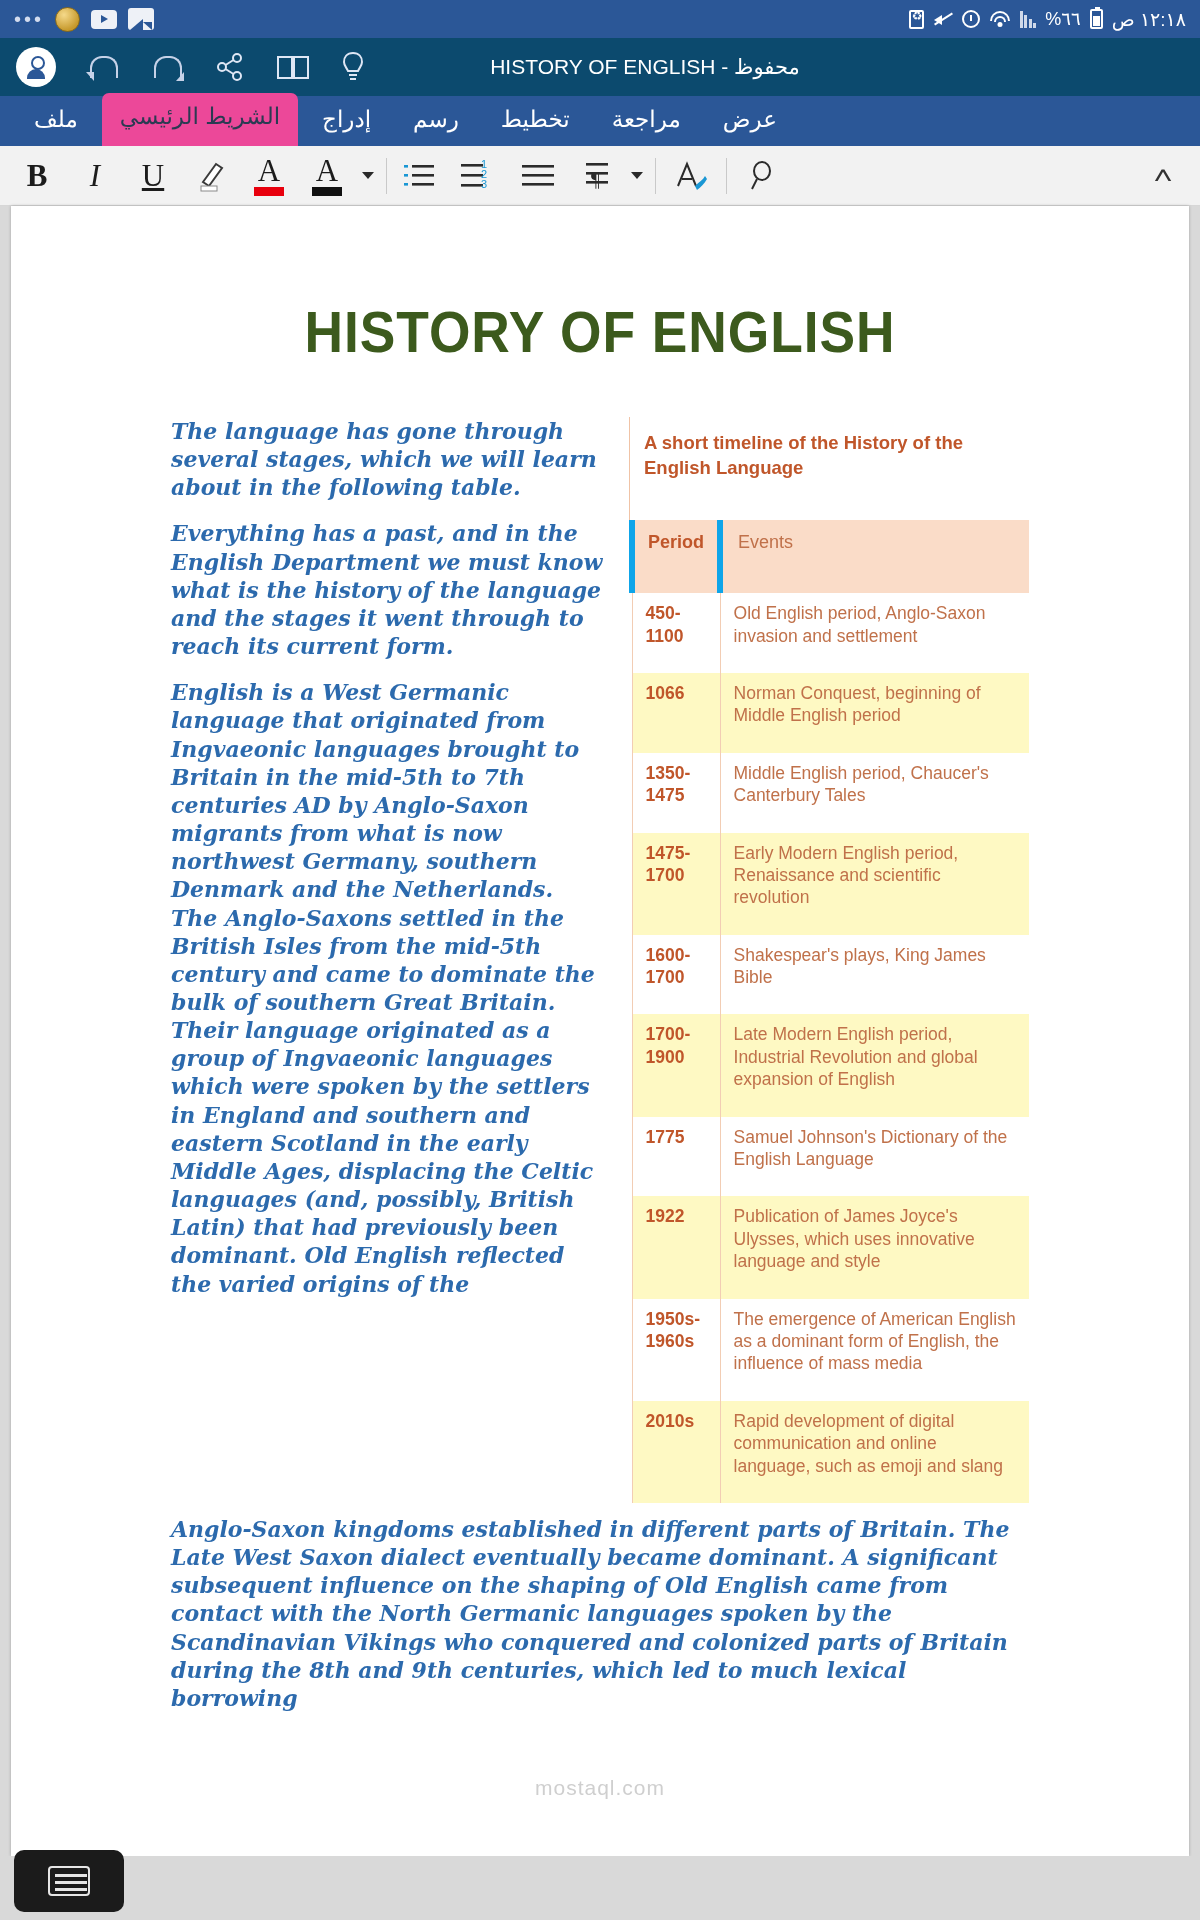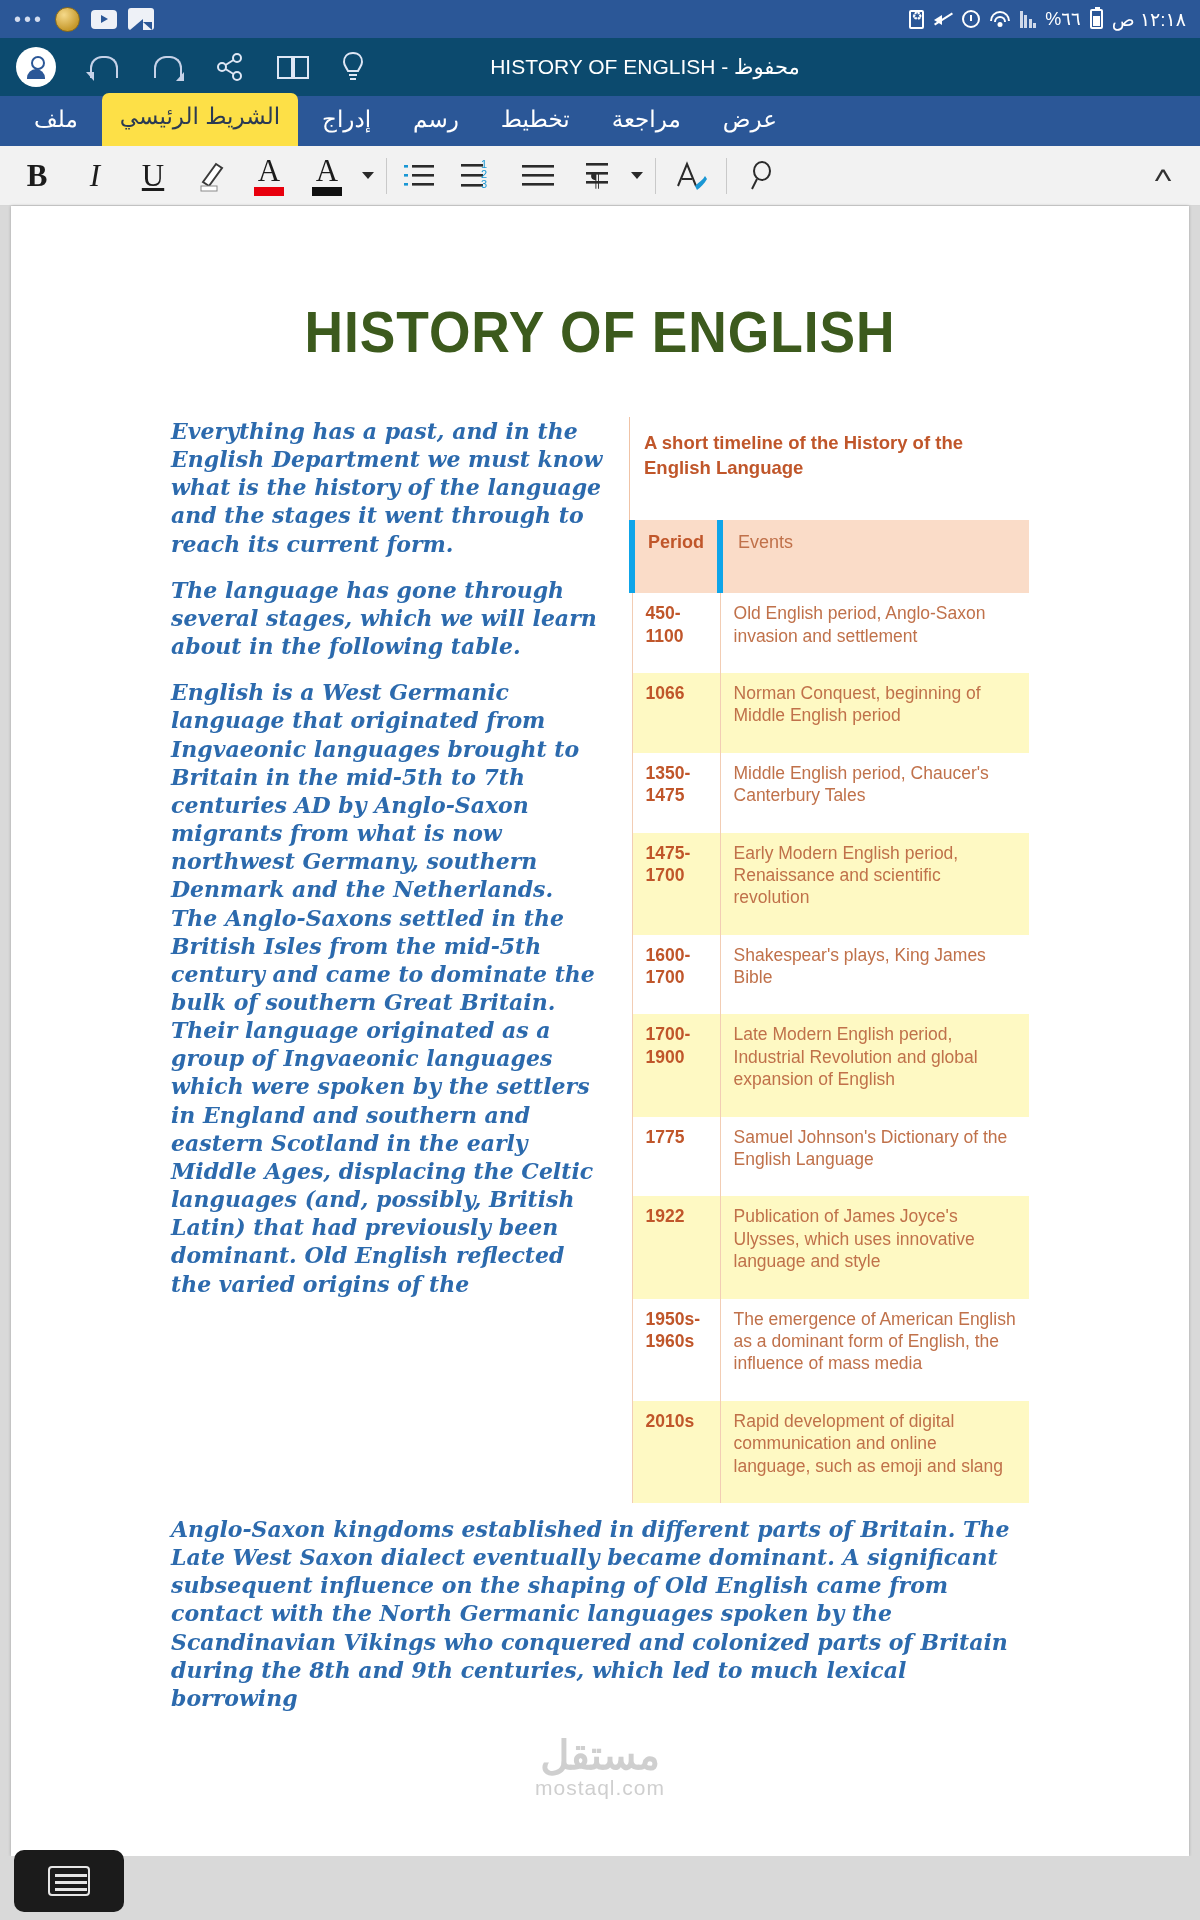--- a/index.html
+++ b/index.html
@@ -71,21 +71,21 @@
     border-style: solid; border-width: 0 0 9px 8px; border-color: transparent transparent #c6d2e8 transparent; }
   .ic-share { width: 32px; height: 32px; }
   .ic-book { width: 34px; height: 27px; }
   .ic-bulb { width: 26px; height: 34px; }
   .title-wrap { flex: 1; text-align: center; color: #fff; font-size: 21px; }
 
   
   .tabs { height: 50px; background: #2b5797; display: flex; flex-direction: row-reverse;
           align-items: flex-end; padding: 0 16px; direction: rtl; gap: 6px; }
   .tab { color: #fff; font-size: 23px; padding: 10px 18px 13px; border-radius: 7px 7px 0 0; white-space: nowrap; }
-  .tab.active { background: #fde047; color: #2b3a52; padding-bottom: 16px; }
+  .tab.active { background: #ec4899; color: #2b3a52; padding-bottom: 16px; }
 
   
   .ribbon { height: 60px; background: #f2f2f2; display: flex; flex-direction: row-reverse;
             align-items: center; justify-content: flex-start; direction: rtl; padding: 0 8px;
             border-bottom: 1px solid #d7d7d7; }
   .rb { width: 58px; height: 54px; display: flex; align-items: center; justify-content: center; position: relative; }
   .rb-sep { width: 1px; height: 36px; background: #c9c9c9; margin: 0 6px; }
   .rb-label { font-size: 31px; color: #1c1c1c; line-height: 1; }
   .rb-label.serif { font-family: "Liberation Serif", serif; }
   .caret { width: 0; height: 0; border-style: solid; border-width: 7px 6px 0 6px;
@@ -357,30 +357,29 @@
               </tr>
               <tr class="alt">
                 <td class="period">2010s</td>
                 <td>Rapid development of digital communication and online language, such as emoji and slang</td>
               </tr>
             </tbody>
           </table>
         </div>
 
         <div class="body-text">
+          <p>The language has gone through several stages, which we will learn about in the following table.</p>
           <p>Everything has a past, and in the English Department we must know what is the history of the language and the stages it went through to reach its current form.</p>
-          <p>The language has gone through several stages, which we will learn about in the following table.</p>
           <p>English is a West Germanic language that originated from Ingvaeonic languages brought to Britain in the mid-5th to 7th centuries AD by Anglo-Saxon migrants from what is now northwest Germany, southern Denmark and the Netherlands. The Anglo-Saxons settled in the British Isles from the mid-5th century and came to dominate the bulk of southern Great Britain. Their language originated as a group of Ingvaeonic languages which were spoken by the settlers in England and southern and eastern Scotland in the early Middle Ages, displacing the Celtic languages (and, possibly, British Latin) that had previously been dominant. Old English reflected the varied origins of the</p>
         </div>
       </div>
 
       <div class="tail-text body-text">Anglo-Saxon kingdoms established in different parts of Britain. The Late West Saxon dialect eventually became dominant. A significant subsequent influence on the shaping of Old English came from contact with the North Germanic languages spoken by the Scandinavian Vikings who conquered and colonized parts of Britain during the 8th and 9th centuries, which led to much lexical borrowing</div>
 
       <div class="watermark">
-        <div class="wm-ar">مستقل</div>
         <div class="wm-en">mostaql.com</div>
       </div>
     </div>
   </div>
 
   <div class="bottombar">
     <div class="kbd-chip">
       <span class="kbd-glyph"></span>
     </div>
   </div>

